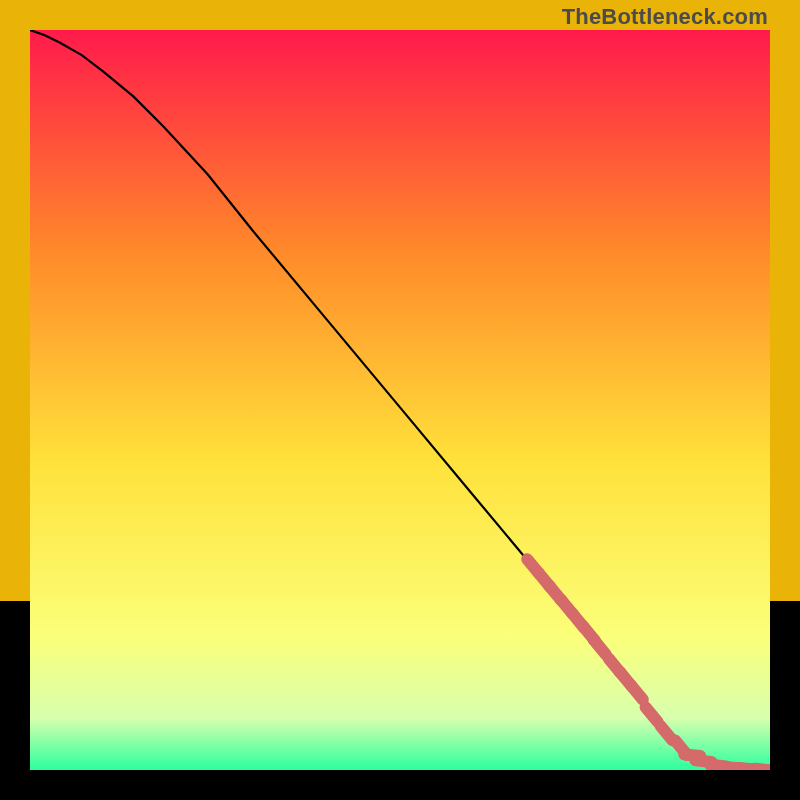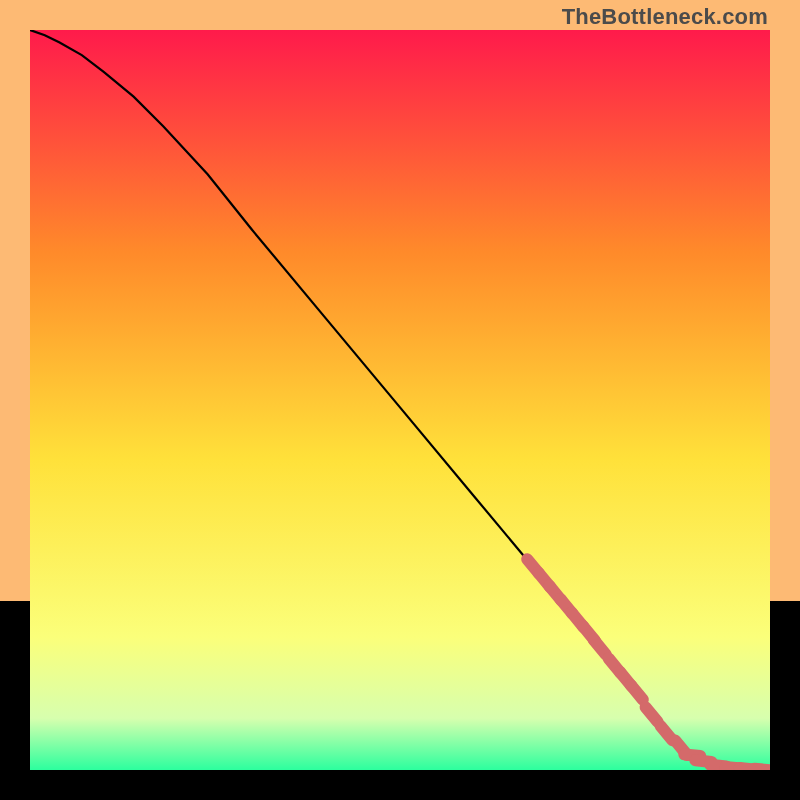--- a/index.html
+++ b/index.html
@@ -8,21 +8,21 @@
     width: 800px;
     height: 800px;
     overflow: hidden;
     background: #000;
     font-family: Arial, Helvetica, sans-serif;
   }
   .frame {
     position: relative;
     width: 800px;
     height: 601px;
-    background: #fdba74;
+    background: #eab308;
   }
   .plot-area {
     position: absolute;
     left: 30px;
     top: 30px;
     width: 740px;
     height: 740px;
   }
   .watermark {
     position: absolute;

